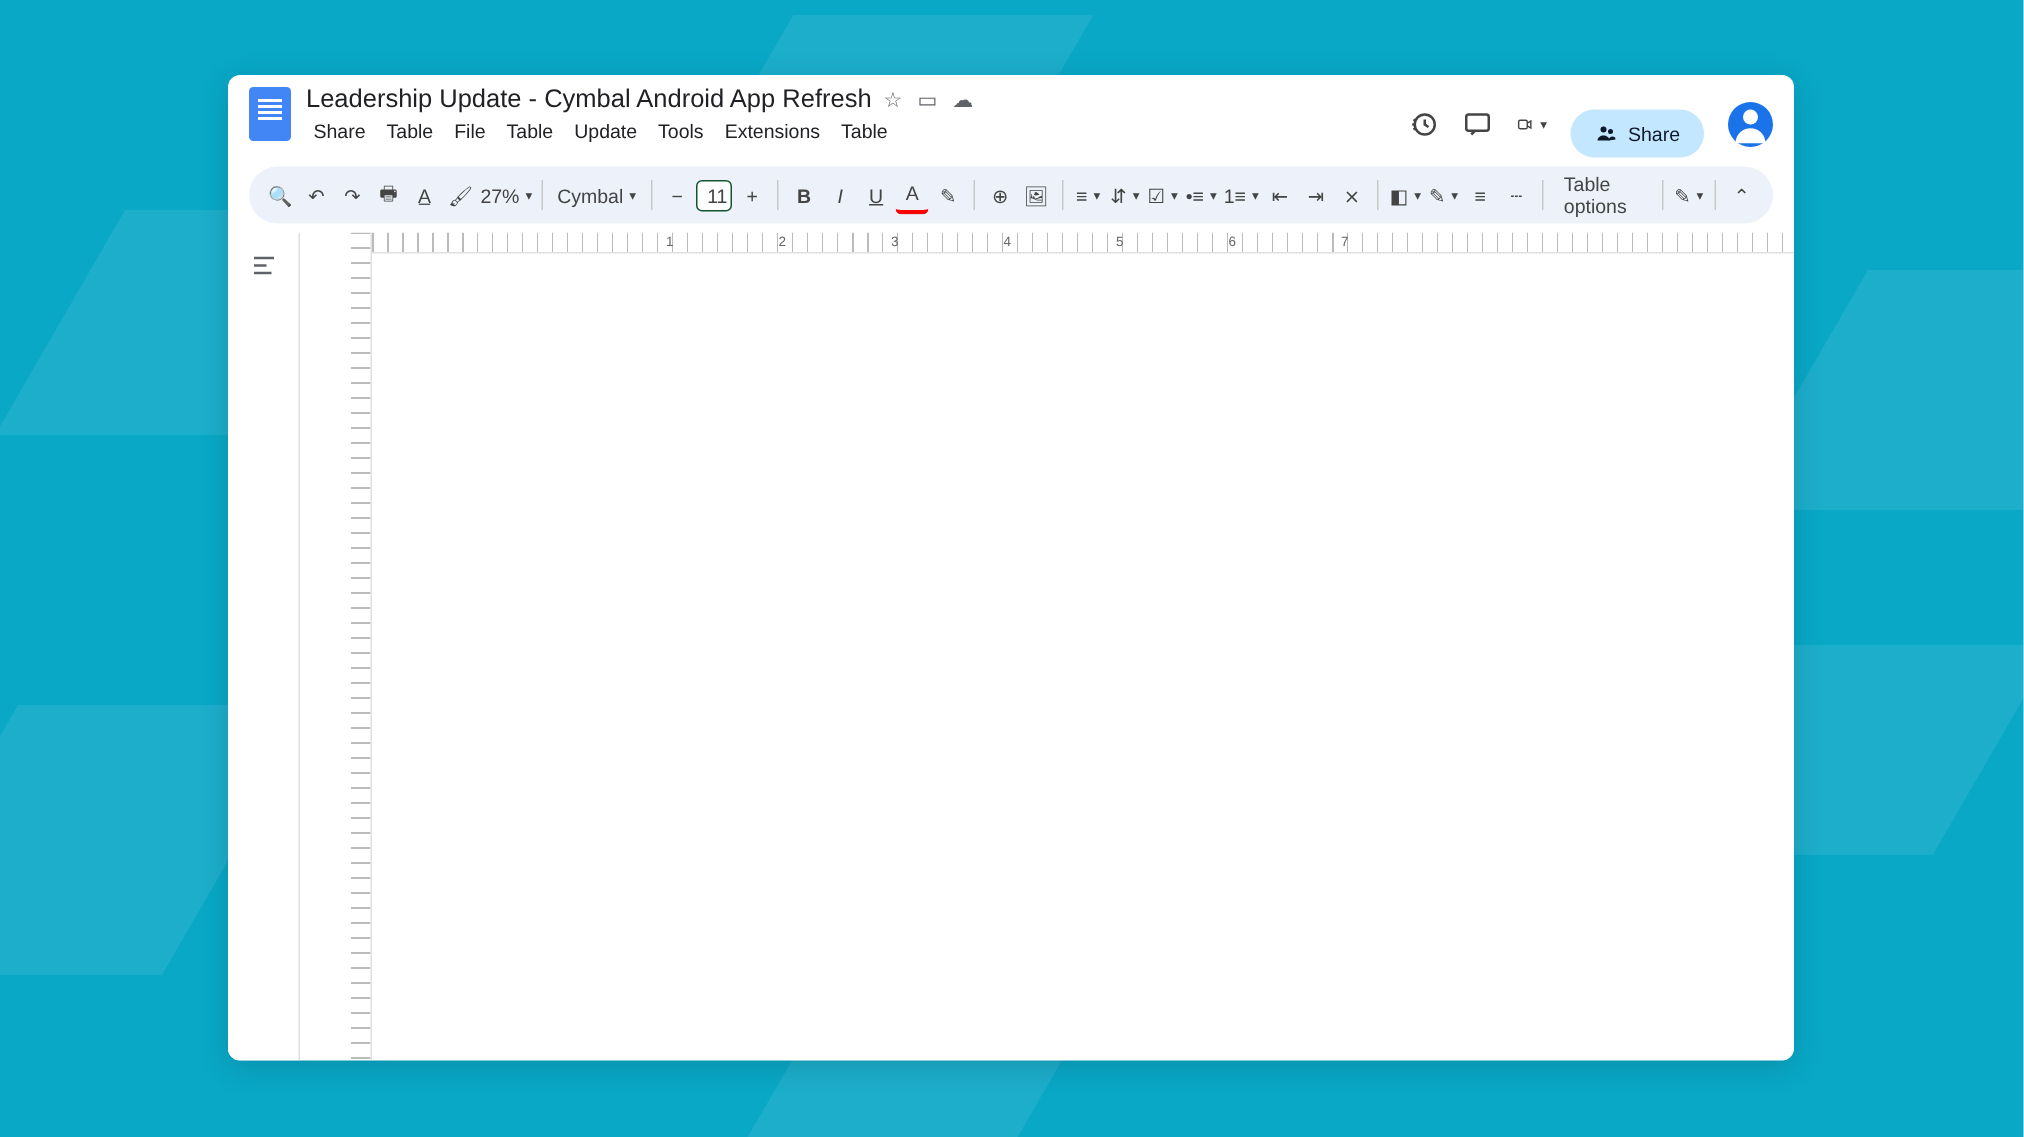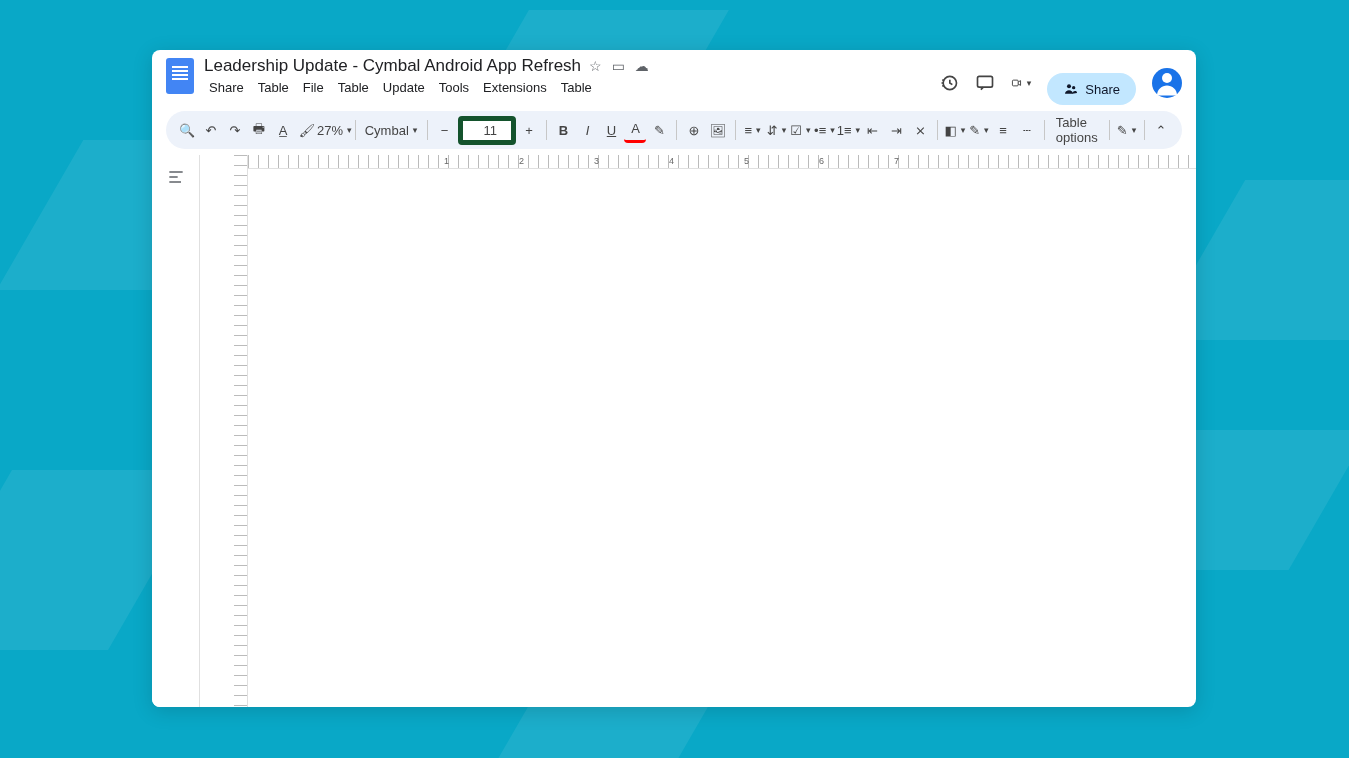--- a/index.html
+++ b/index.html
@@ -31,21 +31,21 @@
   .share-btn { display:flex; align-items:center; gap:6px; background:#c2e7ff; color:#0f172a; border-radius: 20px; padding: 8px 16px; font-size: 13px; font-weight:400;margin-top:13px; }
   .avatar { width: 30px; height: 30px; border-radius: 50%; background: #1a73e8; display:flex; align-items:center; justify-content:center; color:#fff; font-size:14px; }
 
   
   .toolbar-wrap { padding: 6px 14px; }
   .toolbar { background: #edf2fa; border-radius: 24px; height: 38px; display: flex; align-items: center; padding: 0 10px; gap: 2px; font-size:13px; color:#444; }
   .tb-item { padding: 4px 5px; display:flex; align-items:center; justify-content:center; min-width:22px; border-radius:4px; cursor:pointer; }
   .tb-sep { width:1px; height:20px; background:#c7c7c7; margin: 0 4px; }
   .zoom { padding:0 6px; }
   .font-name { padding:0 8px; min-width:60px; }
-  .font-size { border:5px solid #14532d; border-radius:4px; padding:2px 21px; min-width:24px; text-align:center; background:#fff; }
+  .font-size { border:1px solid #14532d; border-radius:4px; padding:2px 6px; min-width:24px; text-align:center; background:#fff; }
   .dd::after { content:'▾'; font-size:9px; margin-left:4px; color:#444; }
   .collapse-ic { margin-left:auto; }
   .left-margin { width: 48px; background:#fff; border-right:1px solid #e0e0e0; position:relative; padding-top:6px; }
   .outline-ic { width:20px; height:20px; margin: 6px auto; color:#5f6368; }
   .ruler-body { flex:1; position:relative; }
   .h-ruler { height:14px; background: repeating-linear-gradient(to right, #bbb 0, #bbb 1px, transparent 1px, transparent 10px); border-bottom:1px solid #e0e0e0; font-size:8px; color:#666; position:relative;}
   .h-ruler .num { position:absolute; top:1px; font-size:9px; color:#666;}
   
   .doc-scroll { flex:1; display:flex; overflow:hidden; }
   .v-ruler { width:14px; background: repeating-linear-gradient(to bottom, #bbb 0, #bbb 1px, transparent 1px, transparent 10px); border-right:1px solid #e0e0e0; margin-left:34px;}

